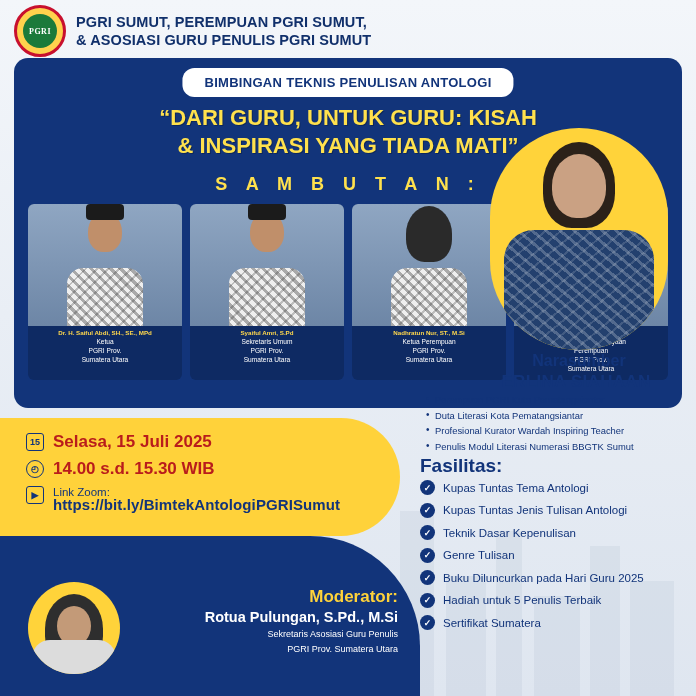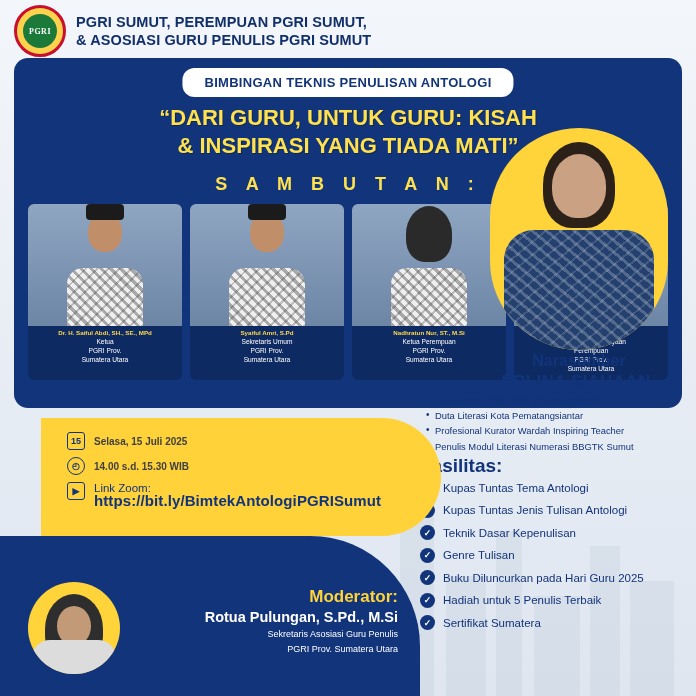--- a/index.html
+++ b/index.html
@@ -174,31 +174,30 @@
     display:flex; align-items:center; justify-content:center; font-weight:bold;
   }
   .fas-label { color:#12347a; font-size:11.5px; }
 
   
   .yellow-block {
     position:absolute; top:418px; left:0; width:400px; height:118px;
     background:#ffd23a;
     border-radius:0 60px 60px 0;
     padding:14px 18px 10px 26px;
-    margin-left:41px;
   }
   .info-row { display:flex; align-items:center; gap:9px; margin-bottom:7px; }
   .ico {
     width:18px; height:18px; flex:0 0 18px; border-radius:3px;
     border:1.6px solid #12347a; position:relative;
     display:flex; align-items:center; justify-content:center;
     font-size:9px; color:#12347a; font-weight:bold;
   }
   .ico.round { border-radius:50%; }
-  .info-text { color:#404040; font-size:10px; font-weight:bold; }
+  .info-text { color:#b91c1c; font-size:17px; font-weight:bold; }
   .zoom-label { color:#12347a; font-size:11.5px; }
   .zoom-link {
     color:#12347a; font-size:15px; font-weight:bold; letter-spacing:.1px;
     margin-top:-2px;
   }
 
   
   .bottom-wave {
     position:absolute; left:0; bottom:0; width:420px; height:160px;
     background:#12347a;

